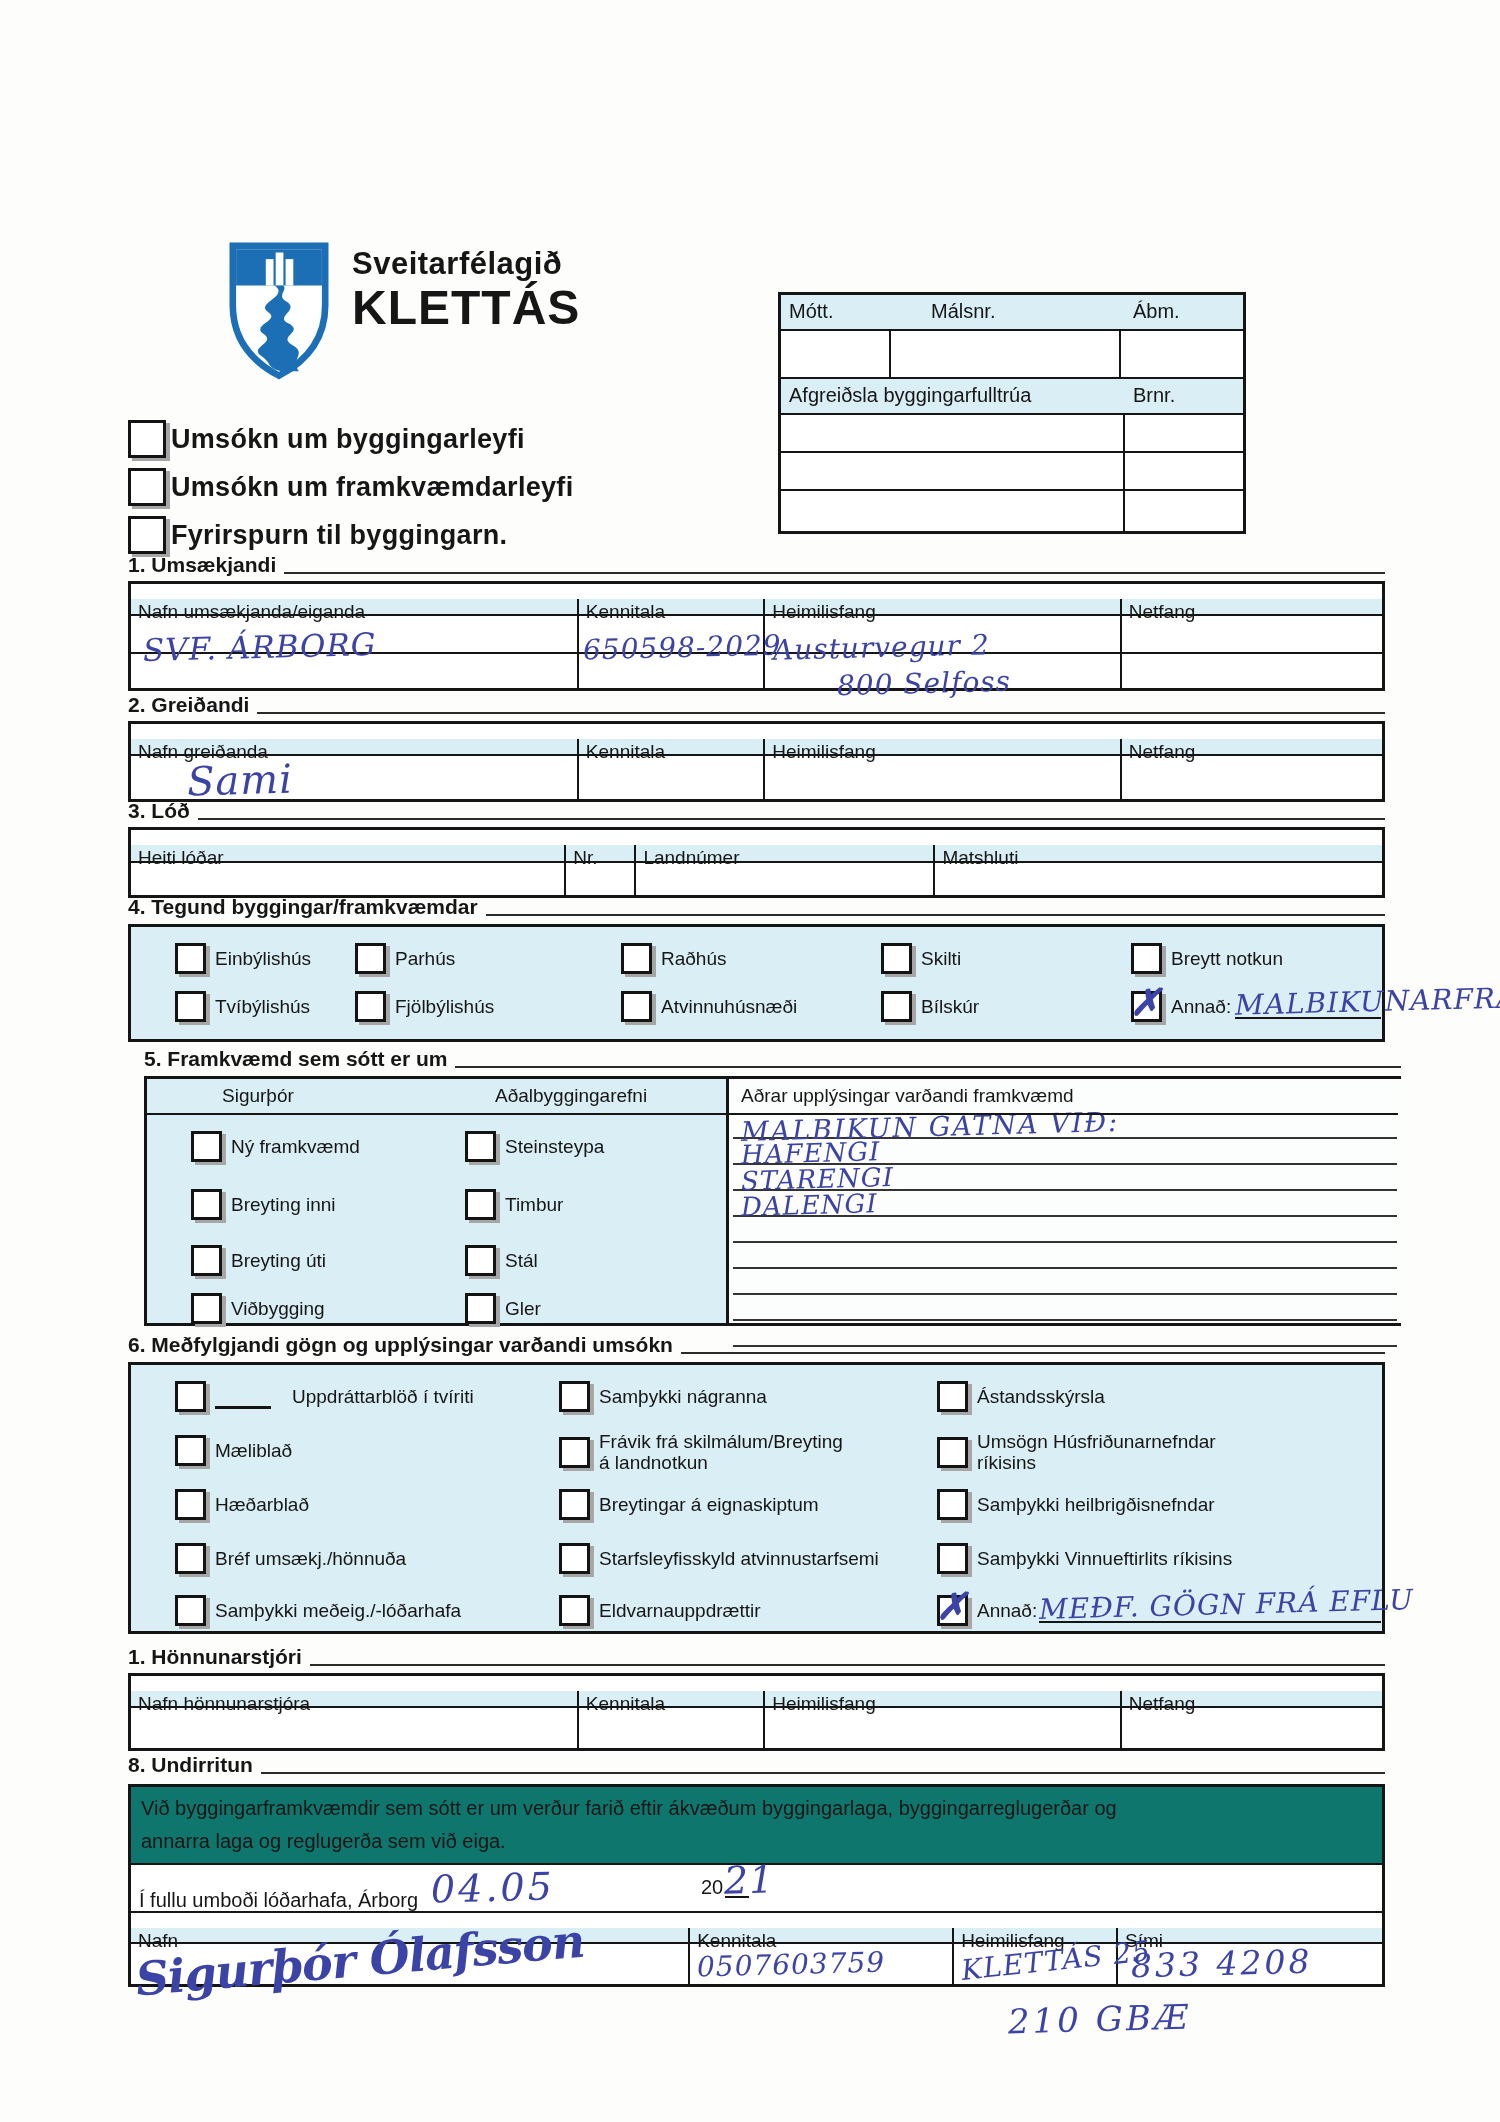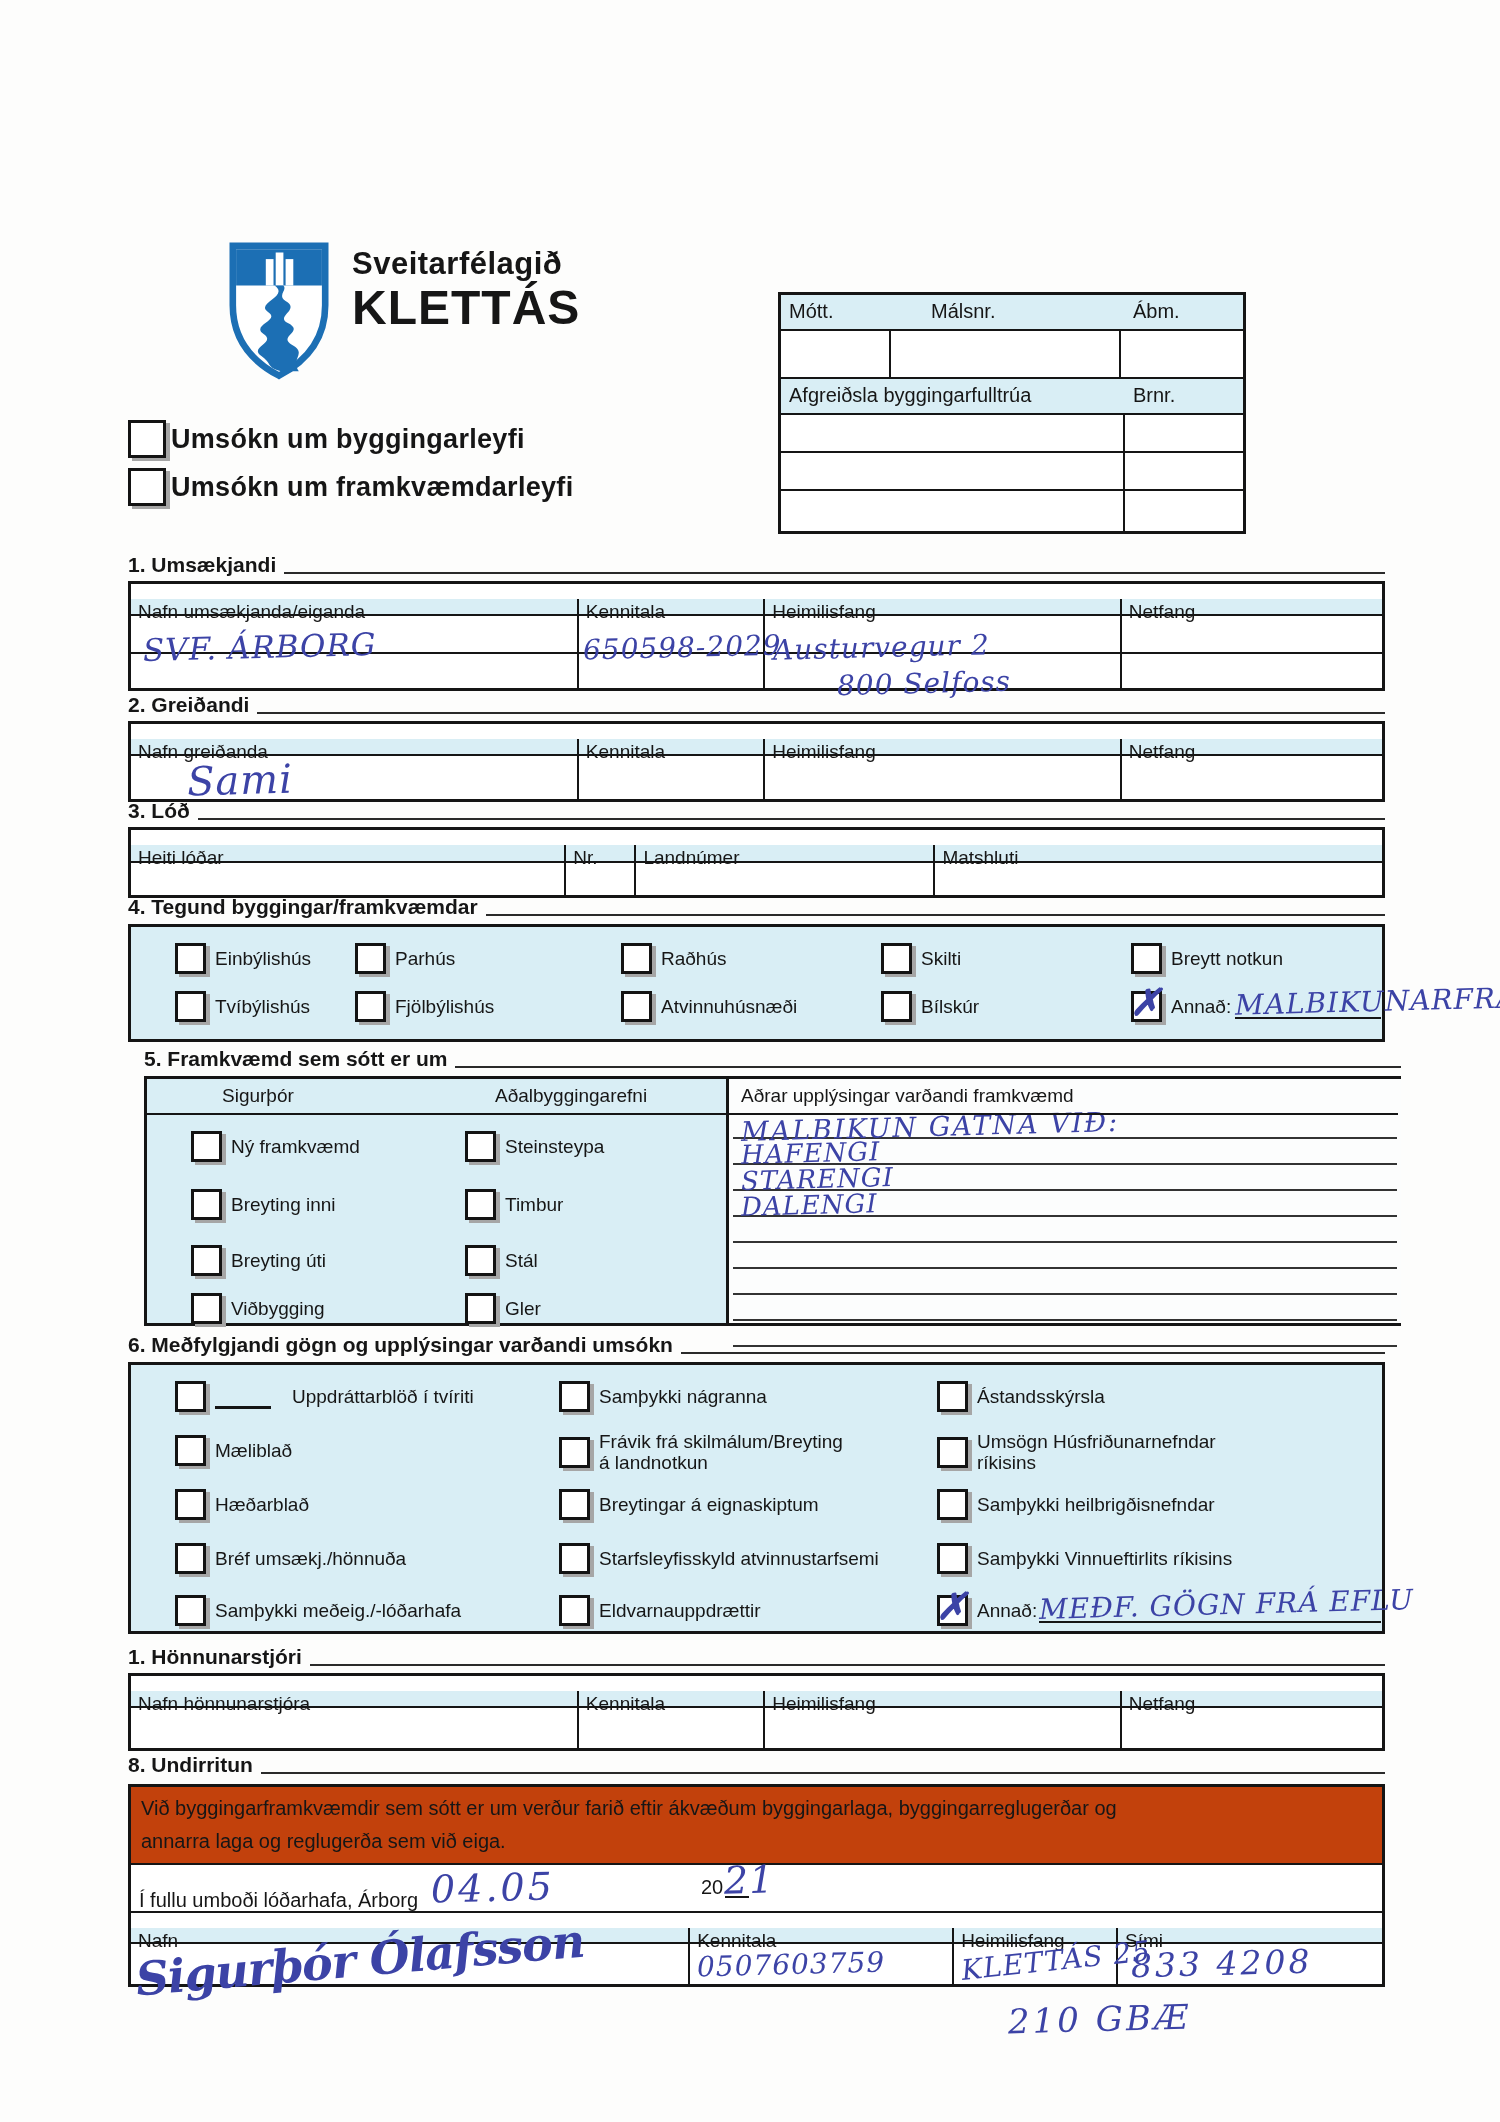--- a/index.html
+++ b/index.html
@@ -112,20 +112,24 @@
 
   <div class="abs" style="left:128px;top:420px">
     <div class="ft-row">
       <span class="cb"></span>
       <span class="ft-label">Umsókn um byggingarleyfi</span>
     </div>
     <div class="ft-row">
       <span class="cb"></span>
       <span class="ft-label">Umsókn um framkvæmdarleyfi</span>
     </div>
+    <div class="ft-row">
+      <span class="cb"></span>
+      <span class="ft-label">Fyrirspurn til byggingarn.</span>
+    </div>
   </div>
 
   <div class="abs" style="left:128px;top:550px;width:1257px">
     <div class="sec-title">
         <span>1. Umsækjandi</span>
       </div>
     <div class="ftable" style="width:1257px">
       <div class="frow fhead" style="height:30px">
         <div class="fcell" style="width:35.8%">Nafn umsækjanda/eiganda</div>
         <div class="fcell" style="width:14.9%">Kennitala</div>
@@ -414,21 +418,21 @@
         <div class="fcell" style="width:20.8%"></div>
       </div>
     </div>
   </div>
 
   <div class="abs" style="left:128px;top:1750px;width:1257px">
     <div class="sec-title">
         <span>8. Undirritun</span>
       </div>
     <div style="position:absolute;left:0;top:34px;width:1257px;border:3px solid #151515;background:#fff;box-sizing:border-box">
-      <div style="background:#c2410c;border-bottom:2.5px solid #151515;padding:5px 10px;font-size:20px;line-height:33px">
+      <div style="background:#0f766e;border-bottom:2.5px solid #151515;padding:5px 10px;font-size:20px;line-height:33px">
         <div>Við byggingarframkvæmdir sem sótt er um verður farið eftir ákvæðum byggingarlaga, byggingarreglugerðar og</div>
         <div>annarra laga og reglugerða sem við eiga.</div>
       </div>
       <div style="position:relative;height:46px;border-bottom:2.5px solid #151515;font-size:20px">
         <span style="position:absolute;left:8px;top:24px">Í fullu umboði lóðarhafa, Árborg</span>
         <span class="hw" style="position:absolute;left:300px;top:4px;font-size:38px;letter-spacing:3px">04.05</span>
         <span style="position:absolute;left:570px;top:11px">20</span>
         <span style="position:absolute;left:594px;top:13px;width:24px;height:18px;border-bottom:2.5px solid #151515"></span>
         <span class="hw" style="position:absolute;left:593px;top:-4px;font-size:38px">21</span>
       </div>

